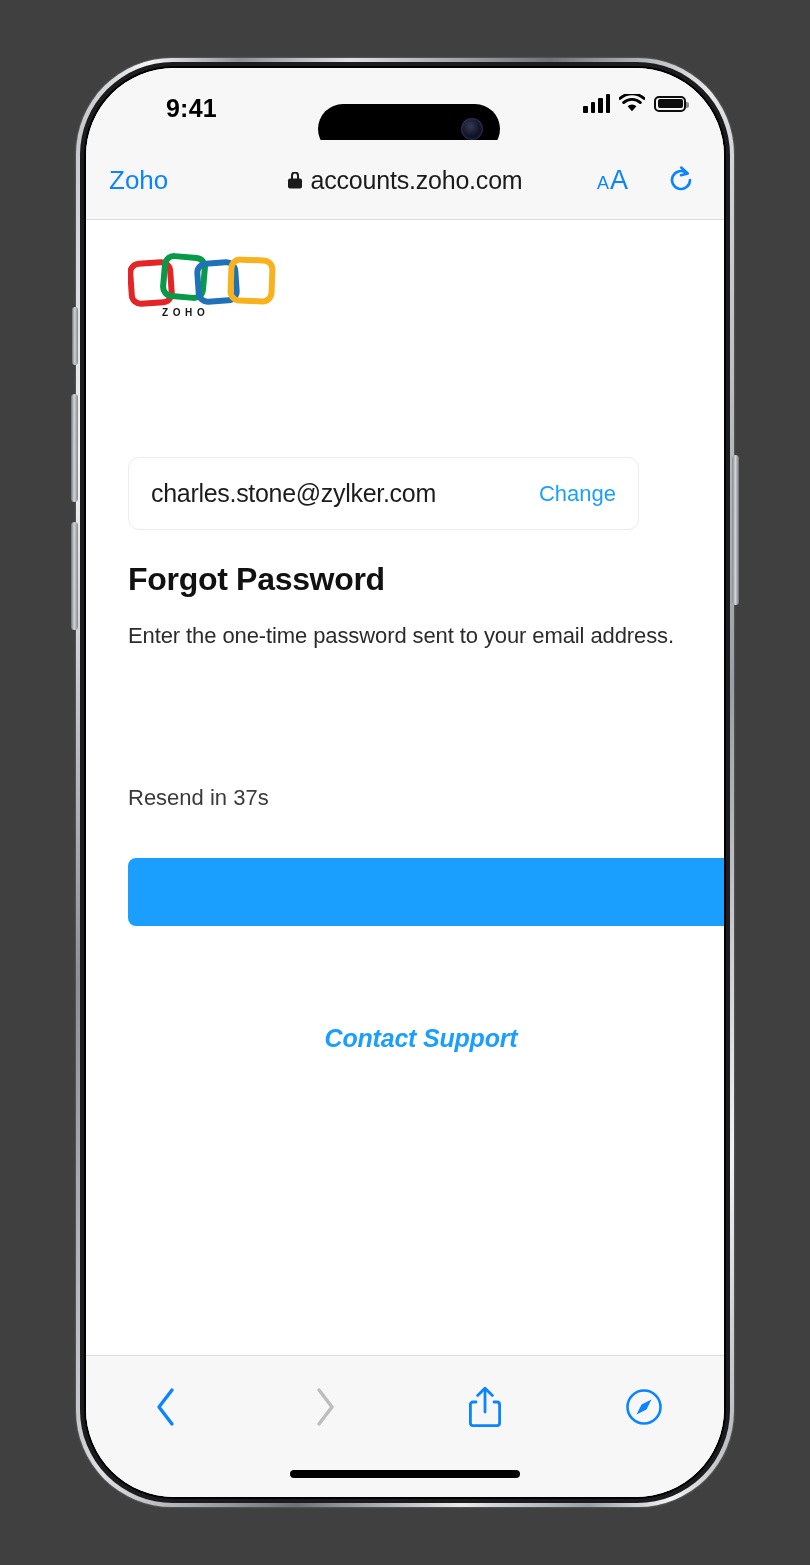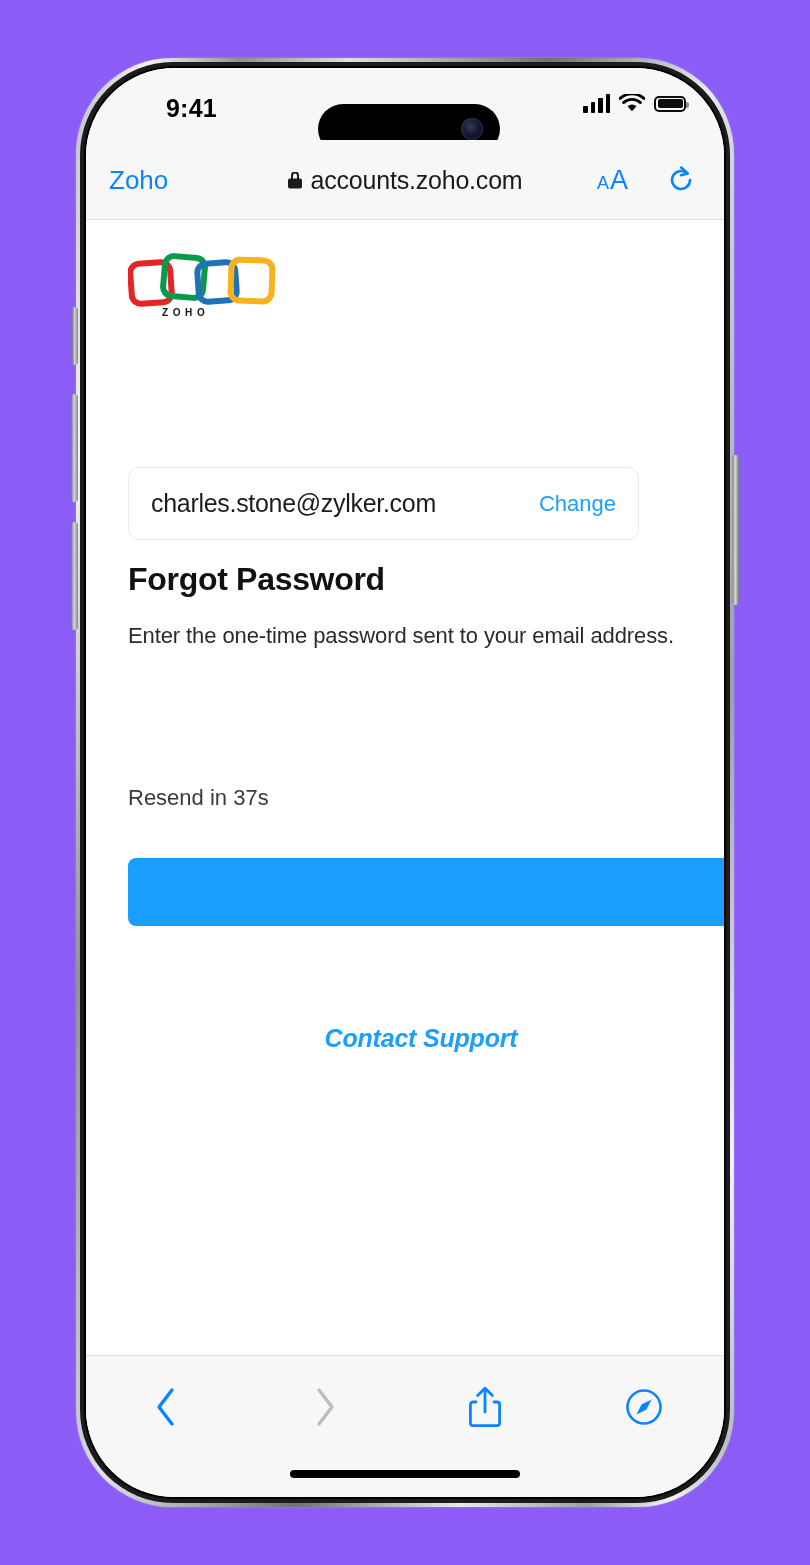--- a/index.html
+++ b/index.html
@@ -1,19 +1,19 @@
 <!DOCTYPE html>
 <html><head>
 <meta charset="utf-8">
 <style>
   * { margin:0; padding:0; box-sizing:border-box; }
   html,body { width:810px; height:1565px; background:#000; overflow:hidden; }
   body { font-family:"Liberation Sans", sans-serif; }
 
-  #stage { position:relative; width:810px; height:1565px; background:#8b5cf6; }
+  #stage { position:relative; width:810px; height:1565px; background:#404040; }
 
   
   .device-outer{
     position:absolute; left:76px; top:58px; width:658px; height:1449px;
     border-radius:96px;
     background:linear-gradient(100deg,#b9bcc0 0%,#f3f4f6 8%,#8d9196 18%,#dfe1e4 30%,#6e7276 52%,#e8eaec 70%,#9aa0a5 84%,#f2f3f5 93%,#a8acb1 100%);
     box-shadow:0 0 2px rgba(255,255,255,.35);
   }
   .device-band{
     position:absolute; left:80px; top:62px; width:650px; height:1441px;
@@ -86,21 +86,21 @@
   
   .page{ position:absolute; left:0; top:153px; width:638px; height:1134px;
     background:#fff; }
 
   .logo{ position:absolute; left:42px; top:30px; width:150px; height:72px; }
   .logo .zword{ position:absolute; left:34px; top:56px; font-size:10px;
     font-weight:700; letter-spacing:4.6px; color:#161616; }
 
   .emailbox{ position:absolute; left:42px; top:236px; width:511px; height:73px;
     border:1.5px solid #ececec; border-radius:11px; background:#fff;
-    display:flex; align-items:center; justify-content:space-between; padding:0 22px;margin-top:10px; }
+    display:flex; align-items:center; justify-content:space-between; padding:0 22px; }
   .emailtext{ font-size:25px; color:#1c1c1c; letter-spacing:-.3px; }
   .change-link{ font-size:22px; color:#1a9fff; font-weight:500; }
 
   .h1{ position:absolute; left:42px; top:340px; font-size:32px; font-weight:700;
     color:#111; letter-spacing:-.3px; }
   .subtitle{ position:absolute; left:42px; top:402px; font-size:22px; color:#2b2b2b;
     letter-spacing:-.1px; }
 
   .otpwrap{ position:absolute; left:42px; top:480px; width:555px; }
   .otpinput{ width:100%; height:62px; border:none; outline:none; background:transparent;

